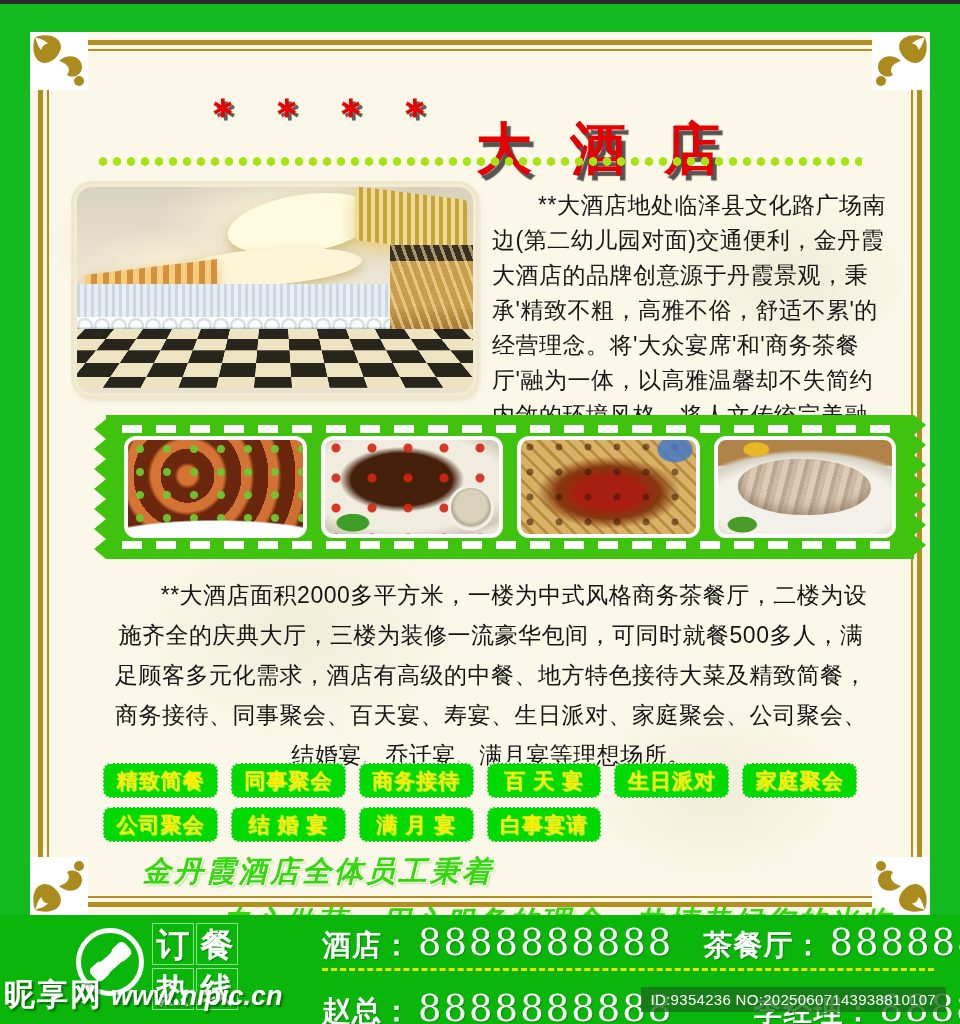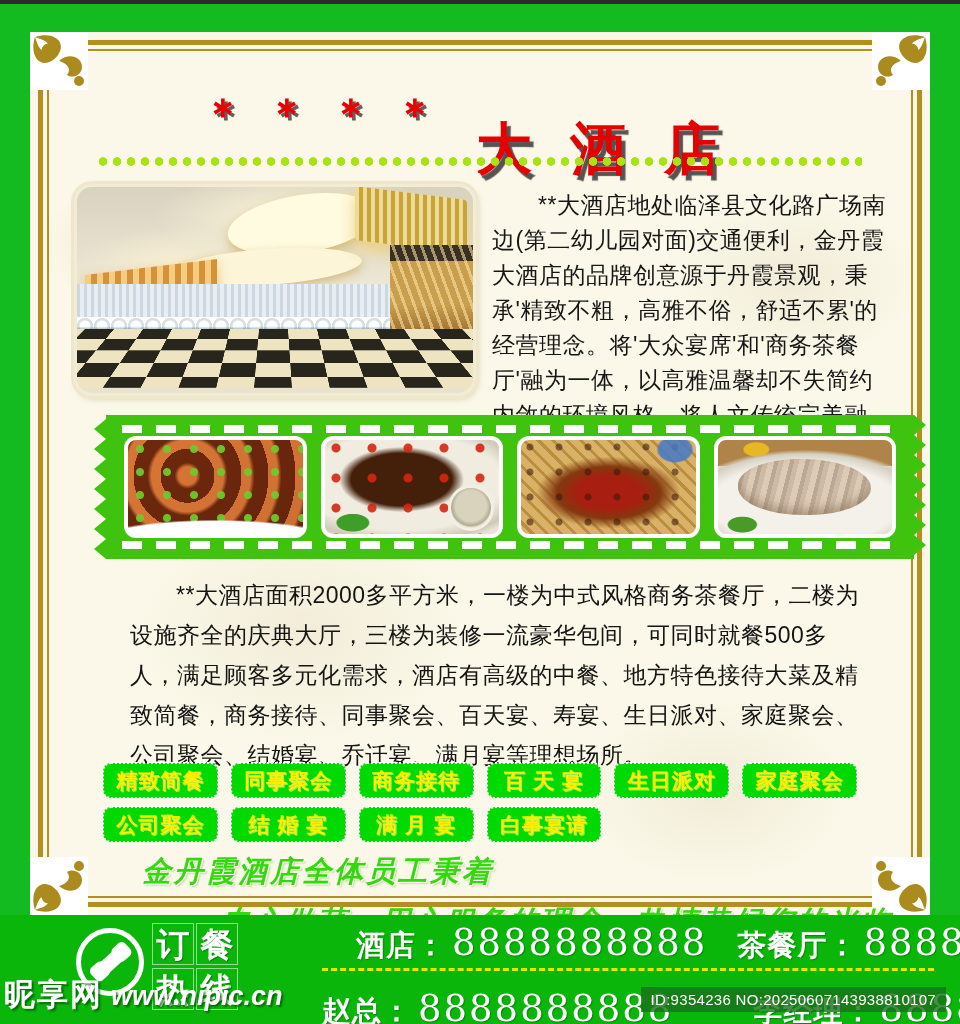--- a/index.html
+++ b/index.html
@@ -113,22 +113,22 @@
       radial-gradient(24px 13px at 14% 90%, #4a9a2a 58%, transparent 64%),
       radial-gradient(22px 12px at 22% 10%, #e8b824 55%, transparent 62%),
       radial-gradient(92% 74% at 50% 68%, #f4f1ea 58%, #d6d0c2 72%, rgba(214,208,194,0) 78%),
       linear-gradient(#b08448 0 28%, #e2dbce 28%); }
   .food-sliced .meat { position:absolute; left:12%; top:20%; width:76%; height:60%;
     border-radius:48% 55% 50% 52%;
     background:repeating-linear-gradient(104deg,#ddcbb5 0 6px,#bba894 6px 10px,#cdb9a4 10px 15px);
     box-shadow:inset 0 -6px 10px rgba(120,95,70,.45); }
 
   
-  .desc { position:absolute; top:543px; left:100px; right:62px; font-size:23px; line-height:40px;
-    color:#141414; text-indent:2em; font-weight:500; letter-spacing:.5px; }
+  .desc { position:absolute; top:543px; left:84px; right:62px; font-size:23px; line-height:40px;
+    color:#141414; text-indent:2em; font-weight:500; letter-spacing:.5px;text-align:center; }
 
   
   .tags { position:absolute; top:731px; left:73px; right:73px;
     display:grid; grid-template-columns:repeat(6,1fr); gap:9px 13px; }
   .tag { height:35px; background:#00da00; border-radius:8px; position:relative;
     display:flex; align-items:center; justify-content:center;
     color:#ffee00; font-weight:800; font-size:21px; letter-spacing:1px;
     text-shadow:1px 1px 0 rgba(255,255,160,.55); white-space:nowrap; }
   .tag::before { content:""; position:absolute; inset:-1px; border:2px dotted #ffffff; border-radius:9px; pointer-events:none; }
 
@@ -147,21 +147,21 @@
     border-radius:8px; transform:rotate(-42deg); }
   .handset::before, .handset::after { content:""; position:absolute; width:17px; height:17px;
     background:#fff; border-radius:5px; top:-2px; }
   .handset::before { left:-5px; } .handset::after { right:-5px; }
   .hotline-label { position:absolute; left:152px; top:8px; }
   .hl-row { display:flex; gap:2px; margin-bottom:3px; }
   .char-box { width:42px; height:42px; line-height:42px; text-align:center; font-size:33px; font-weight:800;
     color:#fff; border:1px solid rgba(255,255,255,.55); text-shadow:1px 1px 1px rgba(0,80,0,.5); }
   .phones { position:absolute; left:322px; top:6px; right:16px; }
   .phone-row { display:flex; align-items:baseline; height:46px; }
-  .phone-row.r1 { gap:30px;margin-left:34px; } .phone-row.r2 { gap:80px; margin-top:16px; }
+  .phone-row.r1 { gap:30px; } .phone-row.r2 { gap:80px; margin-top:16px; }
   .phone-pair { display:flex; align-items:baseline; gap:6px; white-space:nowrap; }
   .phone-name { font-size:29px; font-weight:800; letter-spacing:1px; text-shadow:1px 1px 1px rgba(0,80,0,.45); }
   .phone-num { font-family:"DejaVu Serif","Liberation Serif",serif; font-size:37px; font-weight:400;
     letter-spacing:2px; text-shadow:1px 1px 1px rgba(0,80,0,.45);text-align:right; }
   .dash-sep { border-top:3px dashed #e6e600; width:612px; margin:1px 0 2px; }
 
   .wm { position:absolute; left:4px; bottom:8px; display:flex; align-items:baseline; gap:8px;
     color:#fff; text-shadow:2px 2px 2px rgba(0,70,0,.65); }
   .wm-name { font-size:31px; font-weight:900; letter-spacing:2px; }
   .wm-url { font-size:27px; font-weight:800; font-style:italic; }

